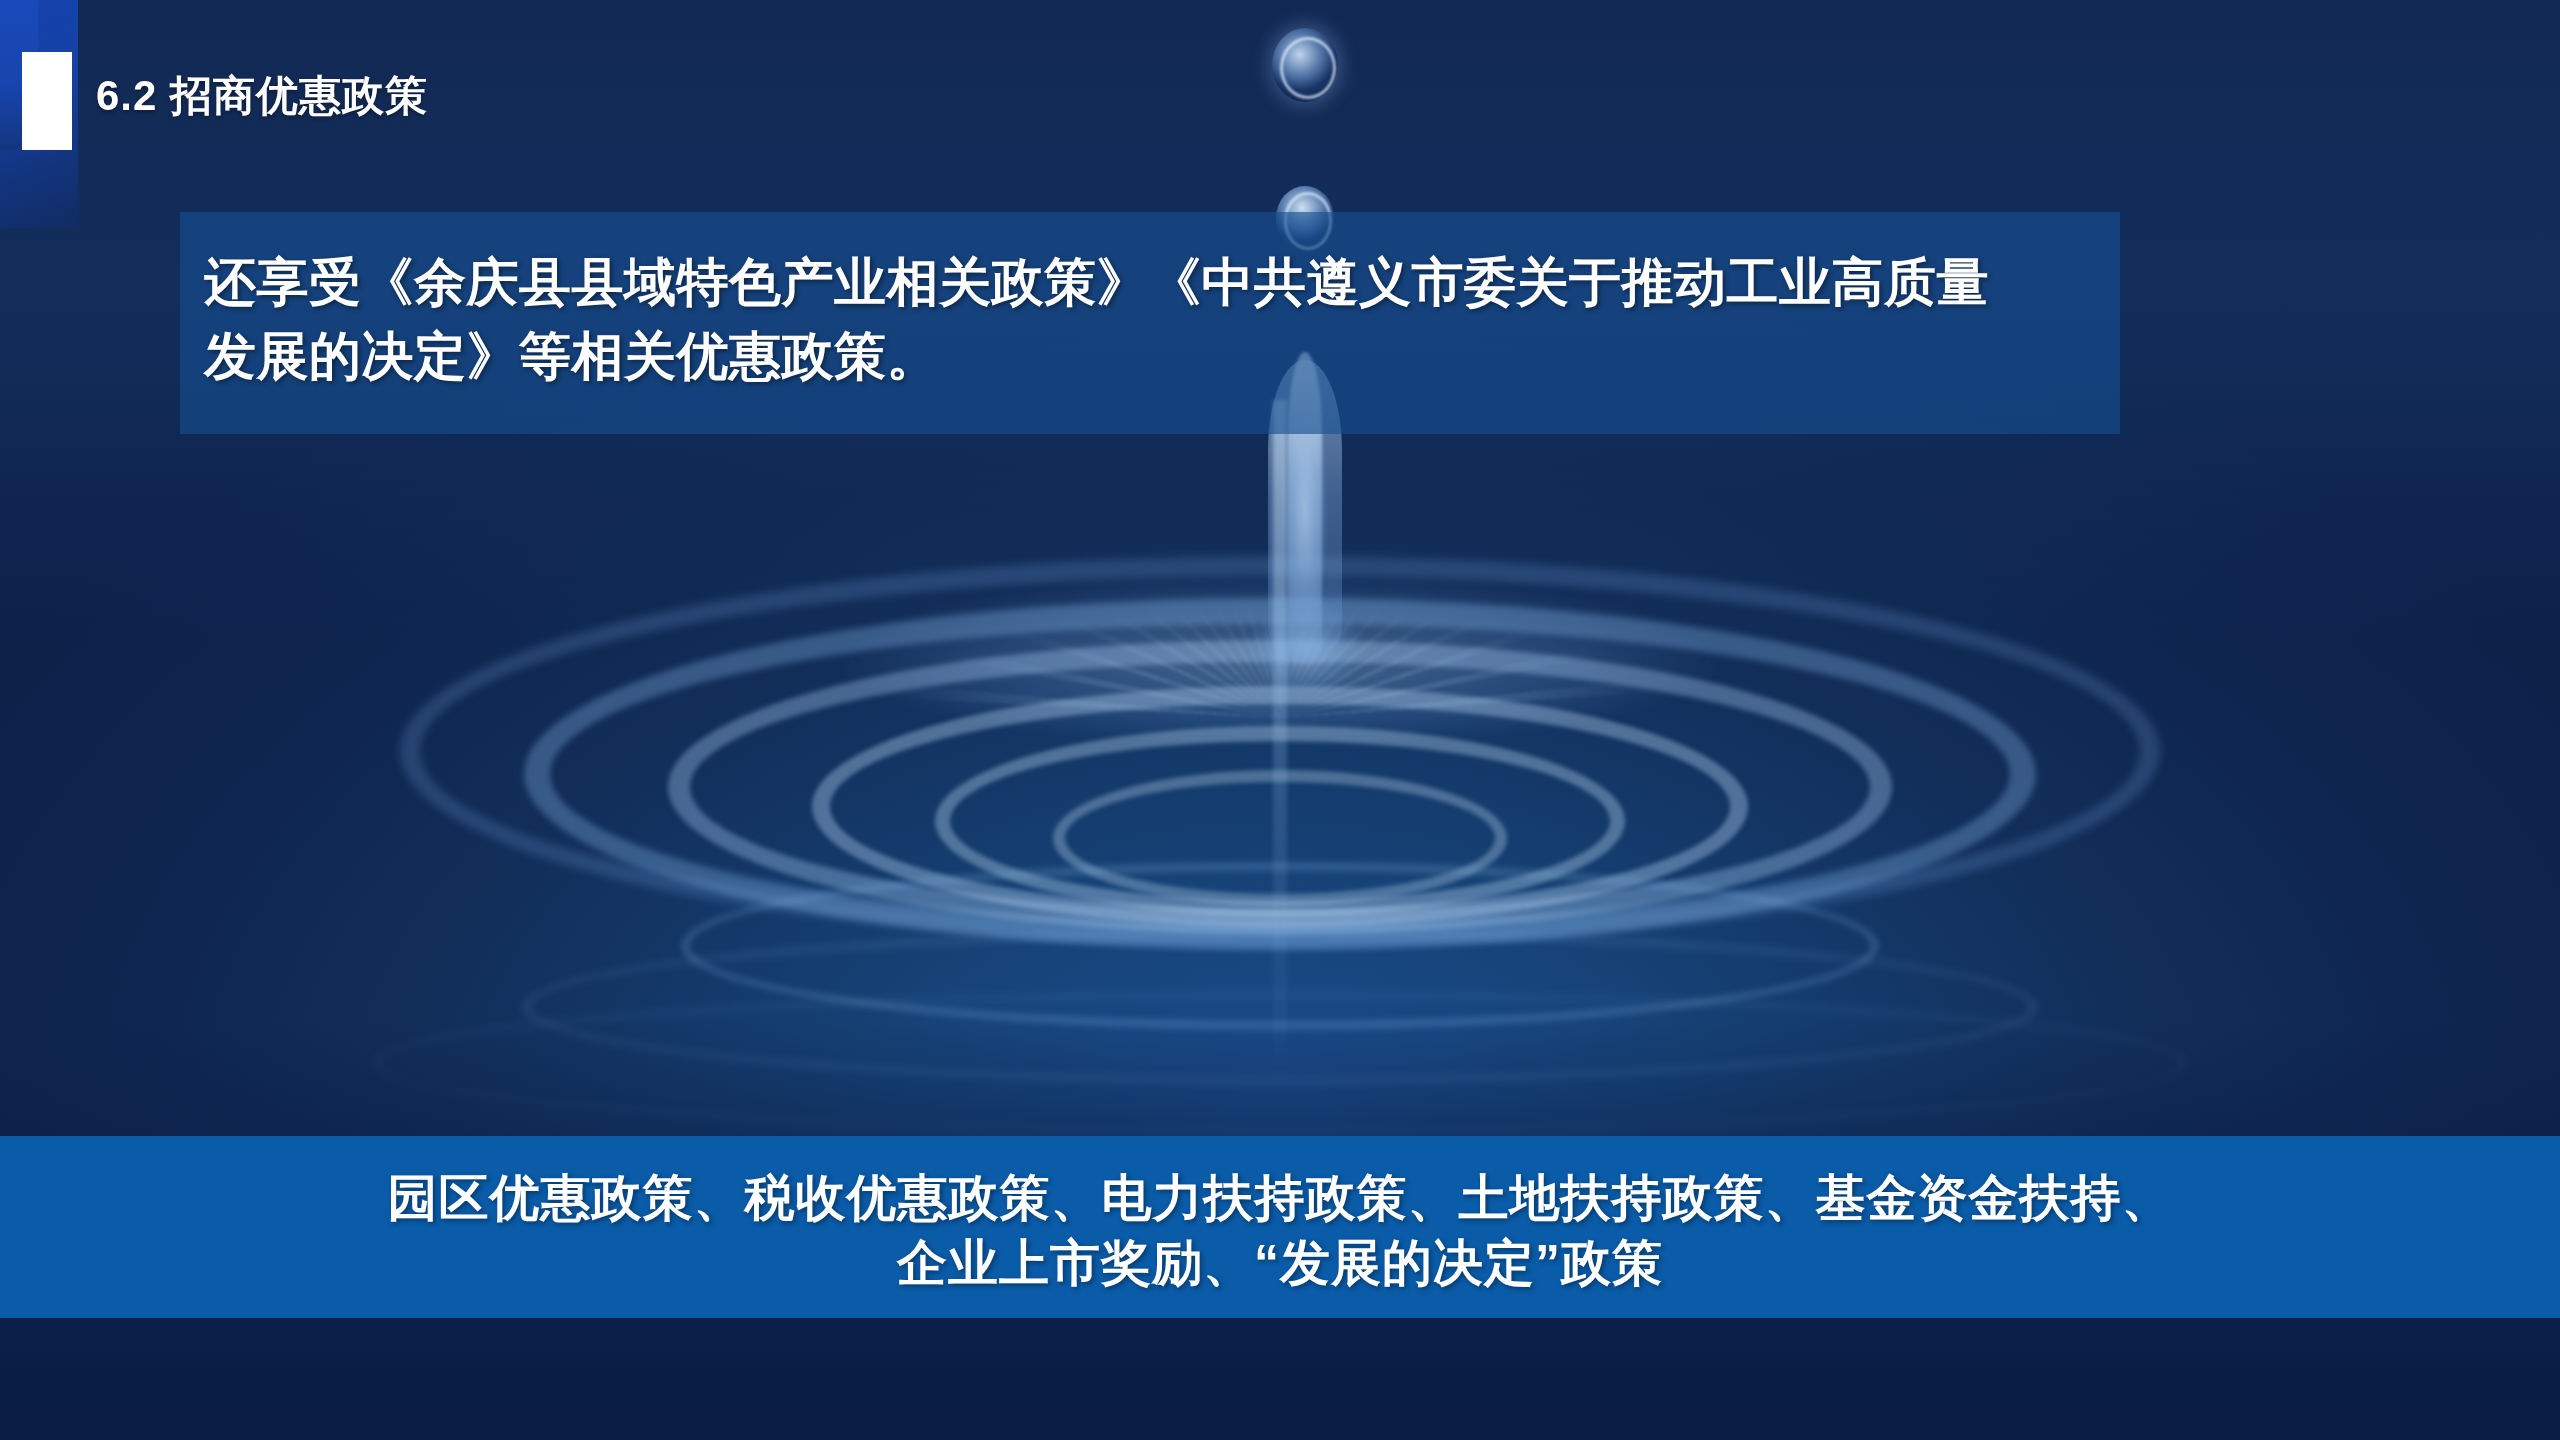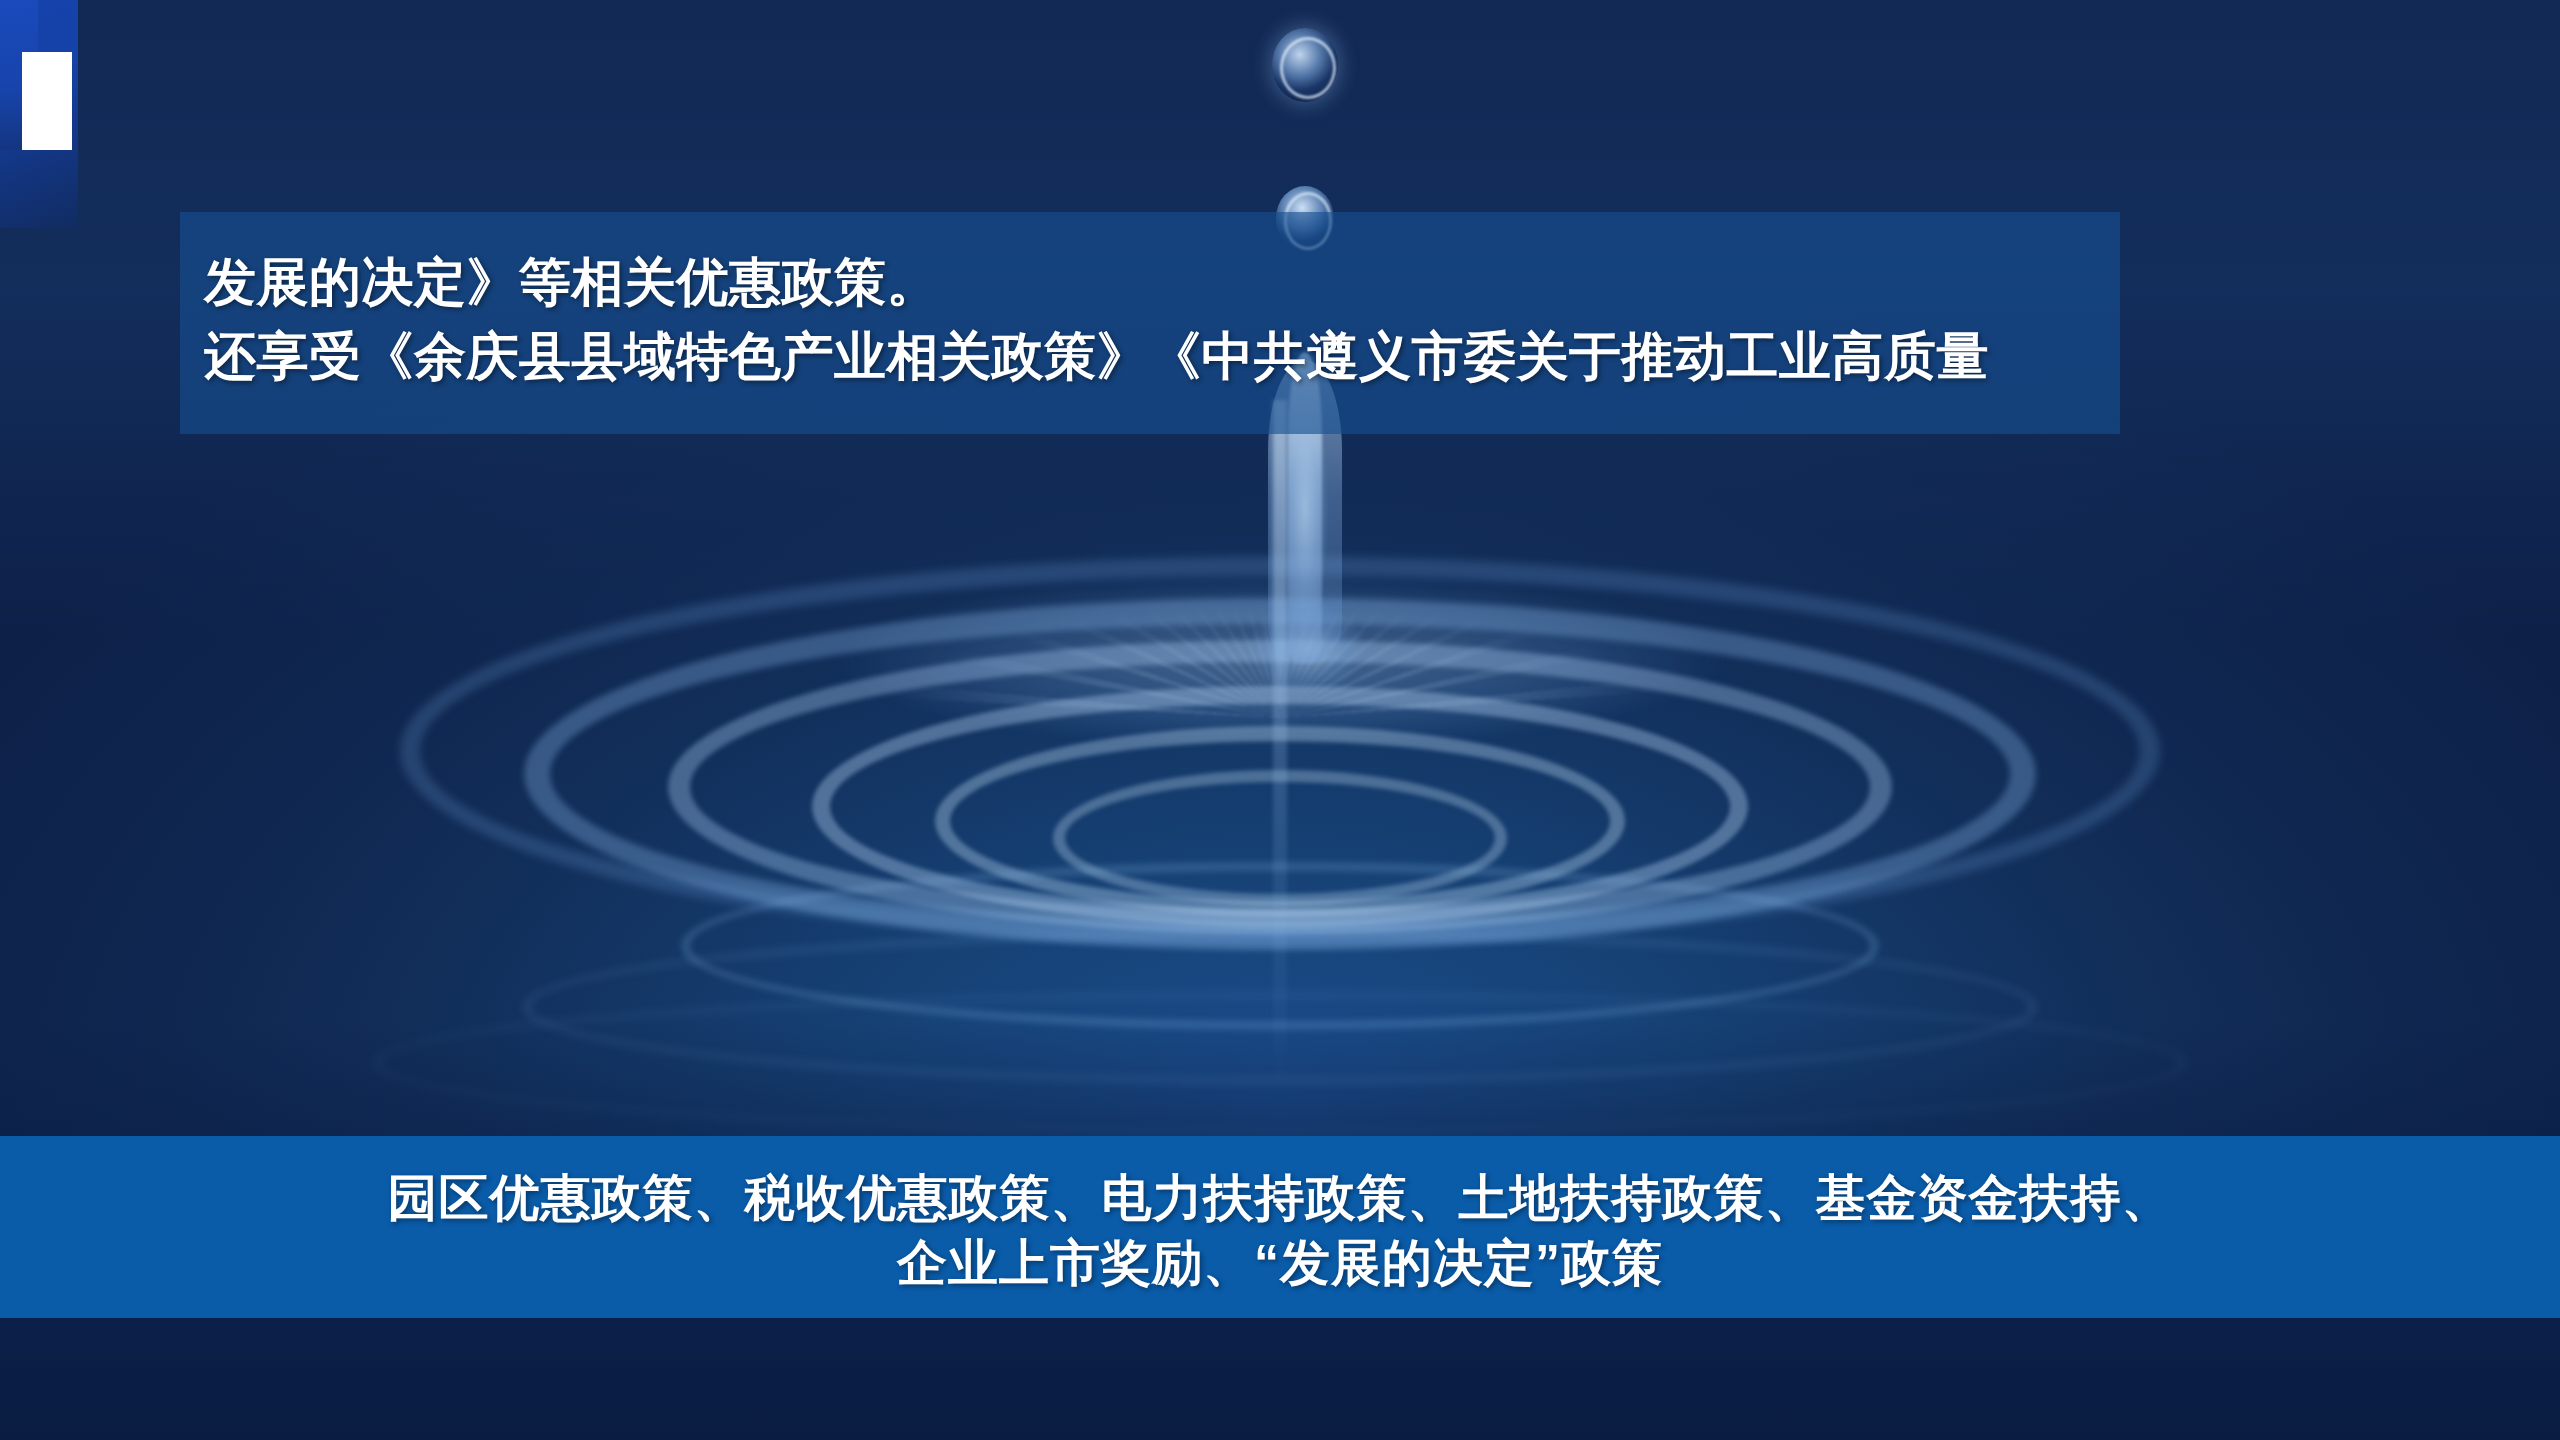--- a/index.html
+++ b/index.html
@@ -268,25 +268,26 @@
     <div class="drop-mid"></div>
   </div>
 
   <div class="bg-deep-bottom"></div>
 
   <div class="corner-accent"></div>
   <div class="corner-accent-2"></div>
 
   <div class="header">
     <div class="header-bar"></div>
+    <div class="header-title">6.2  招商优惠政策</div>
   </div>
 
   <div class="text-panel">
+    <p>还享受《余庆县县域特色产业相关政策》《中共遵义市委关于推动工业高质量</p>
     <p>发展的决定》等相关优惠政策。</p>
-    <p>还享受《余庆县县域特色产业相关政策》《中共遵义市委关于推动工业高质量</p>
   </div>
 
   <div class="banner">
     <div>园区优惠政策、税收优惠政策、电力扶持政策、土地扶持政策、基金资金扶持、</div>
     <div>企业上市奖励、“发展的决定”政策</div>
   </div>
 
   <div class="bottom-strip"></div>
 
 </div>

